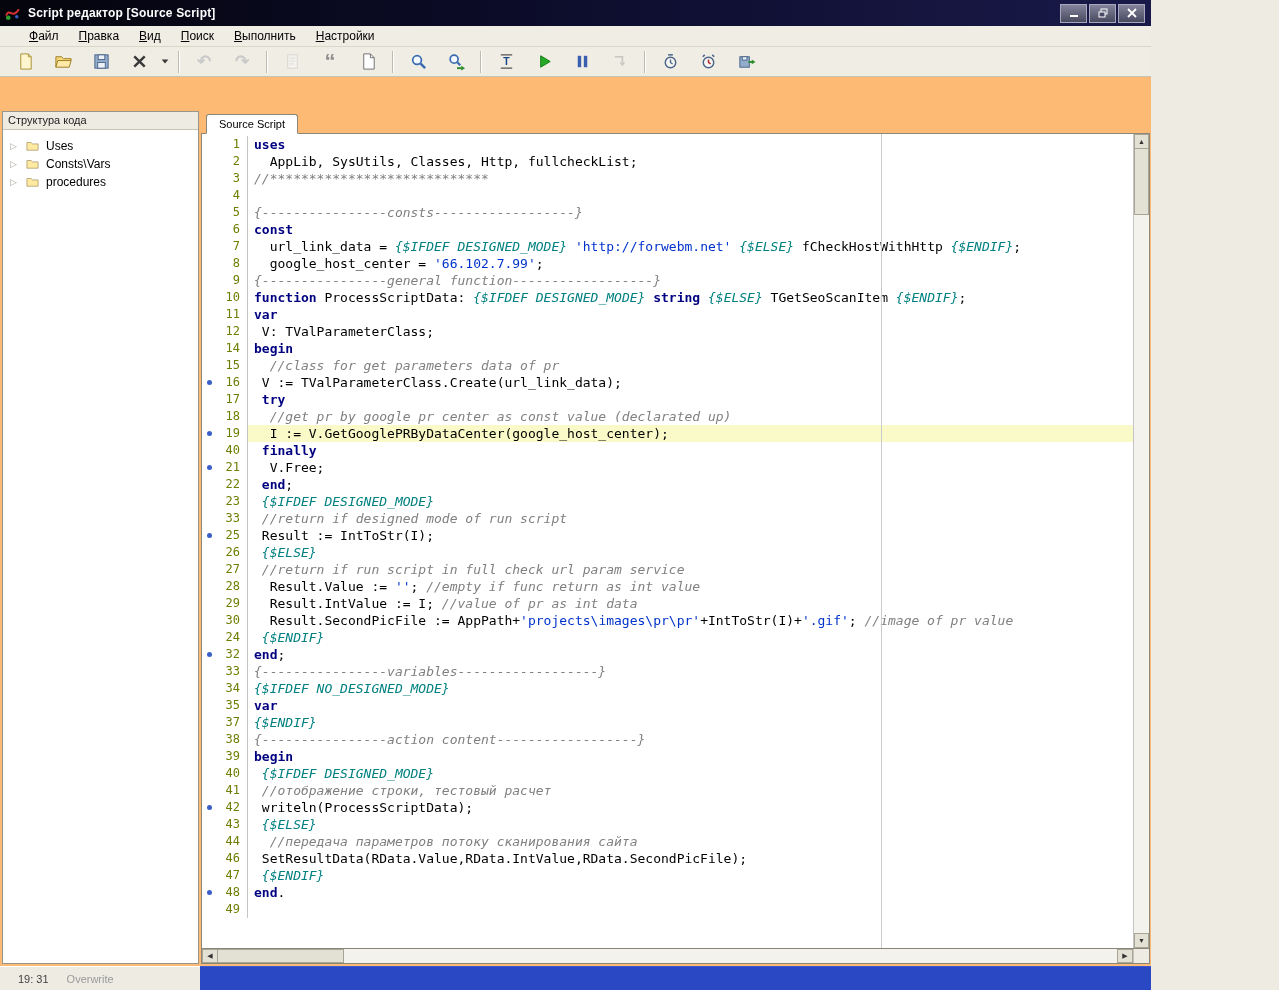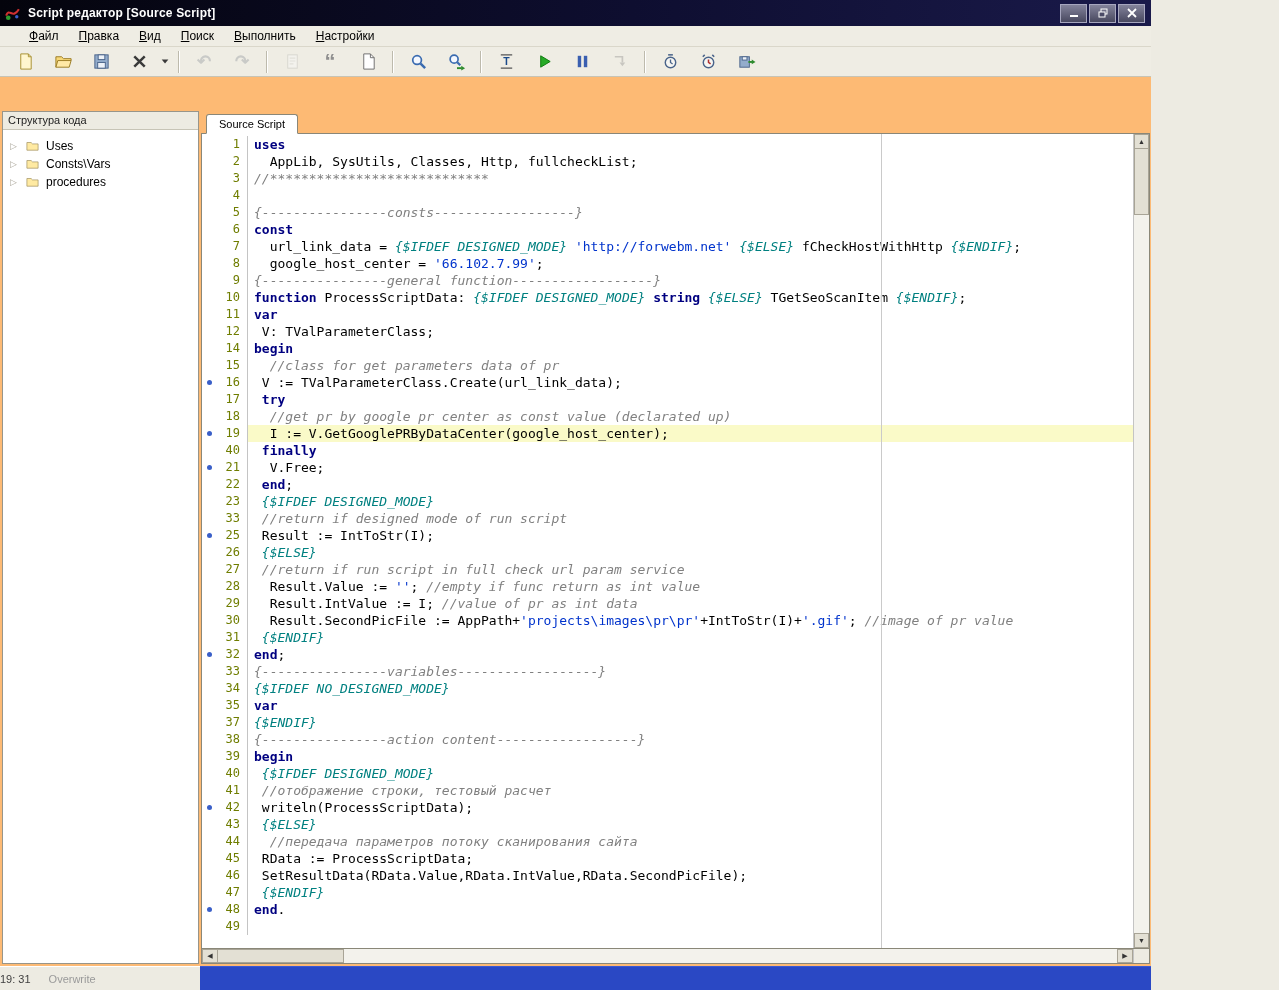--- a/index.html
+++ b/index.html
@@ -75,21 +75,21 @@
   .v-track{flex:1;}
   .hscroll{height:15px;display:flex;border:1px solid #8A8778;border-top:none;background:#F3F2EC;}
   .sb-btn.h{width:16px;height:100%;}
   .sb-thumb-h{width:126px;background:#E3E0D4;border:1px solid #A8A496;border-left:none;}
   .h-track{flex:1;}
   .corner{width:16px;background:#EDEBE2;border-left:1px solid #C4C4C4;}
 
   
   .statusbar{position:absolute;left:0;right:0;bottom:0;height:24px;display:flex;}
   .status-left{width:200px;background:#EDEBE2;display:flex;align-items:center;gap:18px;
-    padding-left:0;border-top:1px solid #fff;}
+    padding-left:18px;border-top:1px solid #fff;}
   .status-cell{font-size:11px;color:#3F3F3F;}
   .status-cell.dim{color:#9A9A9A;}
   .status-blue{flex:1;background:#2A48C4;border-top:1px solid #3A58D4;}
 </style>
 </head>
 <body>
 
 <div class="window">
 
   <div class="titlebar">
@@ -412,21 +412,21 @@
             </div>
             <div class="line">
               <div class="gut">29</div>
               <div class="code"><span class="pln">  Result.IntValue := I; </span><span class="cmt">//value of pr as int data</span></div>
             </div>
             <div class="line">
               <div class="gut">30</div>
               <div class="code"><span class="pln">  Result.SecondPicFile := AppPath+</span><span class="str">'projects\images\pr\pr'</span><span class="pln">+IntToStr(I)+</span><span class="str">'.gif'</span><span class="pln">; </span><span class="cmt">//image of pr value</span></div>
             </div>
             <div class="line">
-              <div class="gut">31</div>
+              <div class="gut">24</div>
               <div class="code"><span class="pln"> </span><span class="dir">{$ENDIF}</span></div>
             </div>
             <div class="line">
               <div class="gut"><span class="dot"></span>32</div>
               <div class="code"><span class="kw">end</span><span class="pln">;</span></div>
             </div>
             <div class="line">
               <div class="gut">33</div>
               <div class="code"><span class="cmt">{----------------variables------------------}</span></div>
             </div>
@@ -462,24 +462,20 @@
               <div class="gut"><span class="dot"></span>42</div>
               <div class="code"><span class="pln"> writeln(ProcessScriptData);</span></div>
             </div>
             <div class="line">
               <div class="gut">43</div>
               <div class="code"><span class="pln"> </span><span class="dir">{$ELSE}</span></div>
             </div>
             <div class="line">
               <div class="gut">44</div>
               <div class="code"><span class="cmt">  //передача параметров потоку сканирования сайта</span></div>
-            </div>
-            <div class="line">
-              <div class="gut">45</div>
-              <div class="code"><span class="pln"> RData := ProcessScriptData;</span></div>
             </div>
             <div class="line">
               <div class="gut">46</div>
               <div class="code"><span class="pln"> SetResultData(RData.Value,RData.IntValue,RData.SecondPicFile);</span></div>
             </div>
             <div class="line">
               <div class="gut">47</div>
               <div class="code"><span class="pln"> </span><span class="dir">{$ENDIF}</span></div>
             </div>
             <div class="line">

